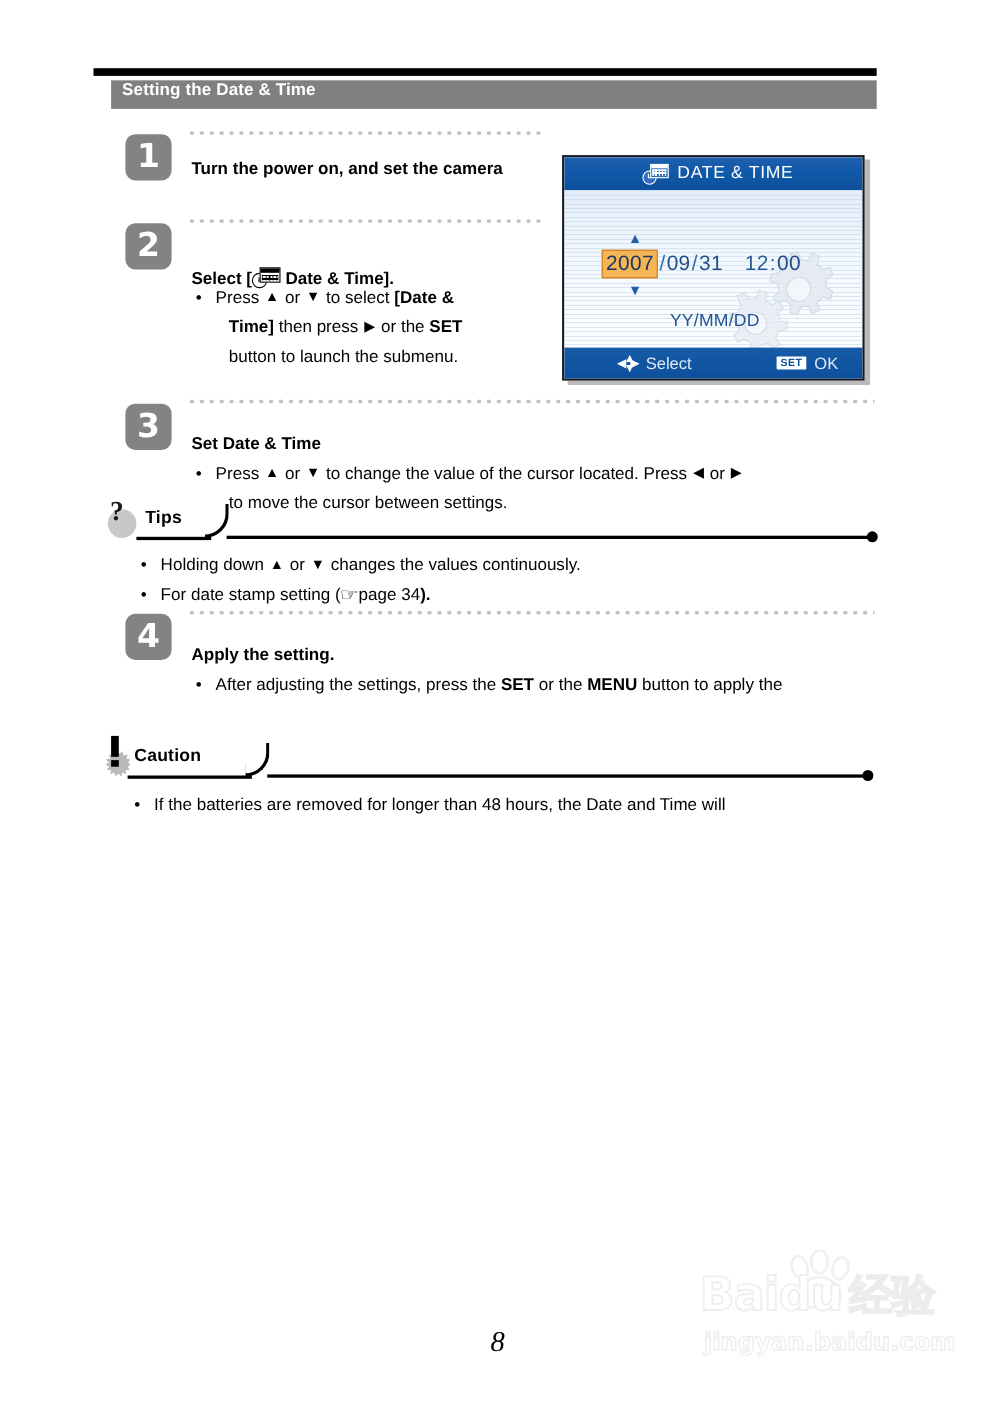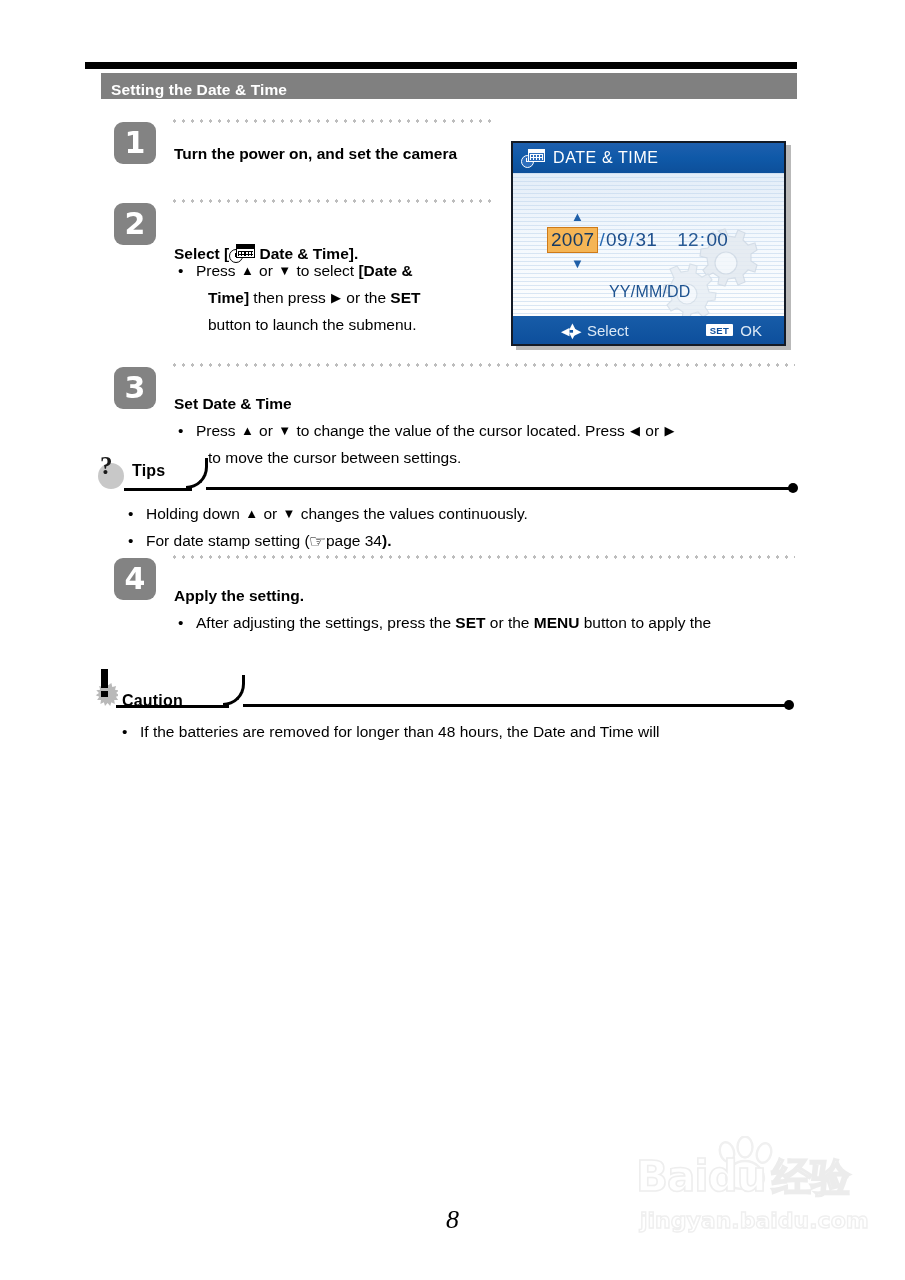--- a/index.html
+++ b/index.html
@@ -26,21 +26,21 @@
     background: #000000;
   }
   .section-header {
     position: absolute;
     left: 101px;
     top: 73px;
     width: 696px;
     height: 26px;
     background: #808080;
     display: flex;
-    align-items: flex-end;
+    align-items: flex-start;
   }
   .section-header-title {
     color: #ffffff;
     font-size: 15.5px;
     font-weight: bold;
     letter-spacing: 0.1px;
     padding-left: 10px;
   }
 
   
@@ -286,20 +286,21 @@
     overflow: hidden;
   }
   .lcd-titlebar {
     position: absolute;
     left: 0; top: 0; right: 0;
     height: 30px;
     background: linear-gradient(to bottom, #1e5fae 0%, #0f59a8 50%, #0d4f9a 100%);
     display: flex;
     align-items: center;
     padding-left: 8px;
+    justify-content: center;
   }
   .lcd-title {
     color: #ffffff;
     font-size: 16px;
     letter-spacing: 0.6px;
     margin-left: 8px;
     font-weight: normal;
   }
   
   .lcd-icon {
@@ -634,21 +635,21 @@
 </div>
 
 <div class="banner" style="left:92px; top:673px; width:710px;">
   <svg class="caution-burst" viewBox="0 0 24 24">
     <path fill="#b9b9b9" d="M12,0 l2.2,3.3 l3.2,-2.2 l0.9,3.8 l3.8,-0.9 l-1.1,3.8 l3.9,0.5 l-2.7,2.8 l3.3,2.2 l-3.6,1.5 l2.2,3.2 l-3.9,0.1 l0.6,3.8 l-3.5,-1.6 l-1.1,3.7 l-2.6,-2.9 l-2.6,2.9 l-1.1,-3.7 l-3.5,1.6 l0.6,-3.8 l-3.9,-0.1 l2.2,-3.2 l-3.6,-1.5 l3.3,-2.2 l-2.7,-2.8 l3.9,-0.5 l-1.1,-3.8 l3.8,0.9 l0.9,-3.8 l3.2,2.2 z"></path>
   </svg>
   <div class="caution-bang">
     <span class="bar"></span>
       <span class="dot"></span>
   </div>
-  <div class="banner-label" style="left:30px; top:6px;margin-top:13px;">Caution</div>
+  <div class="banner-label" style="left:30px; top:6px;">Caution</div>
   <div class="banner-underline" style="left:24px; top:32px; width:113px;"></div>
   <div class="banner-tab" style="left:131px; top:2px;"></div>
   <div class="banner-line" style="left:151px; top:30.5px; width:545px;"></div>
   <div class="banner-enddot" style="left:692px; top:27px;"></div>
 </div>
 
 <div class="bullet-row" style="left:122px; top:718px; width:660px;">
   <span class="bullet-dot">•</span><span>If the batteries are removed for longer than 48 hours, the Date and Time will</span>
 </div>
 

